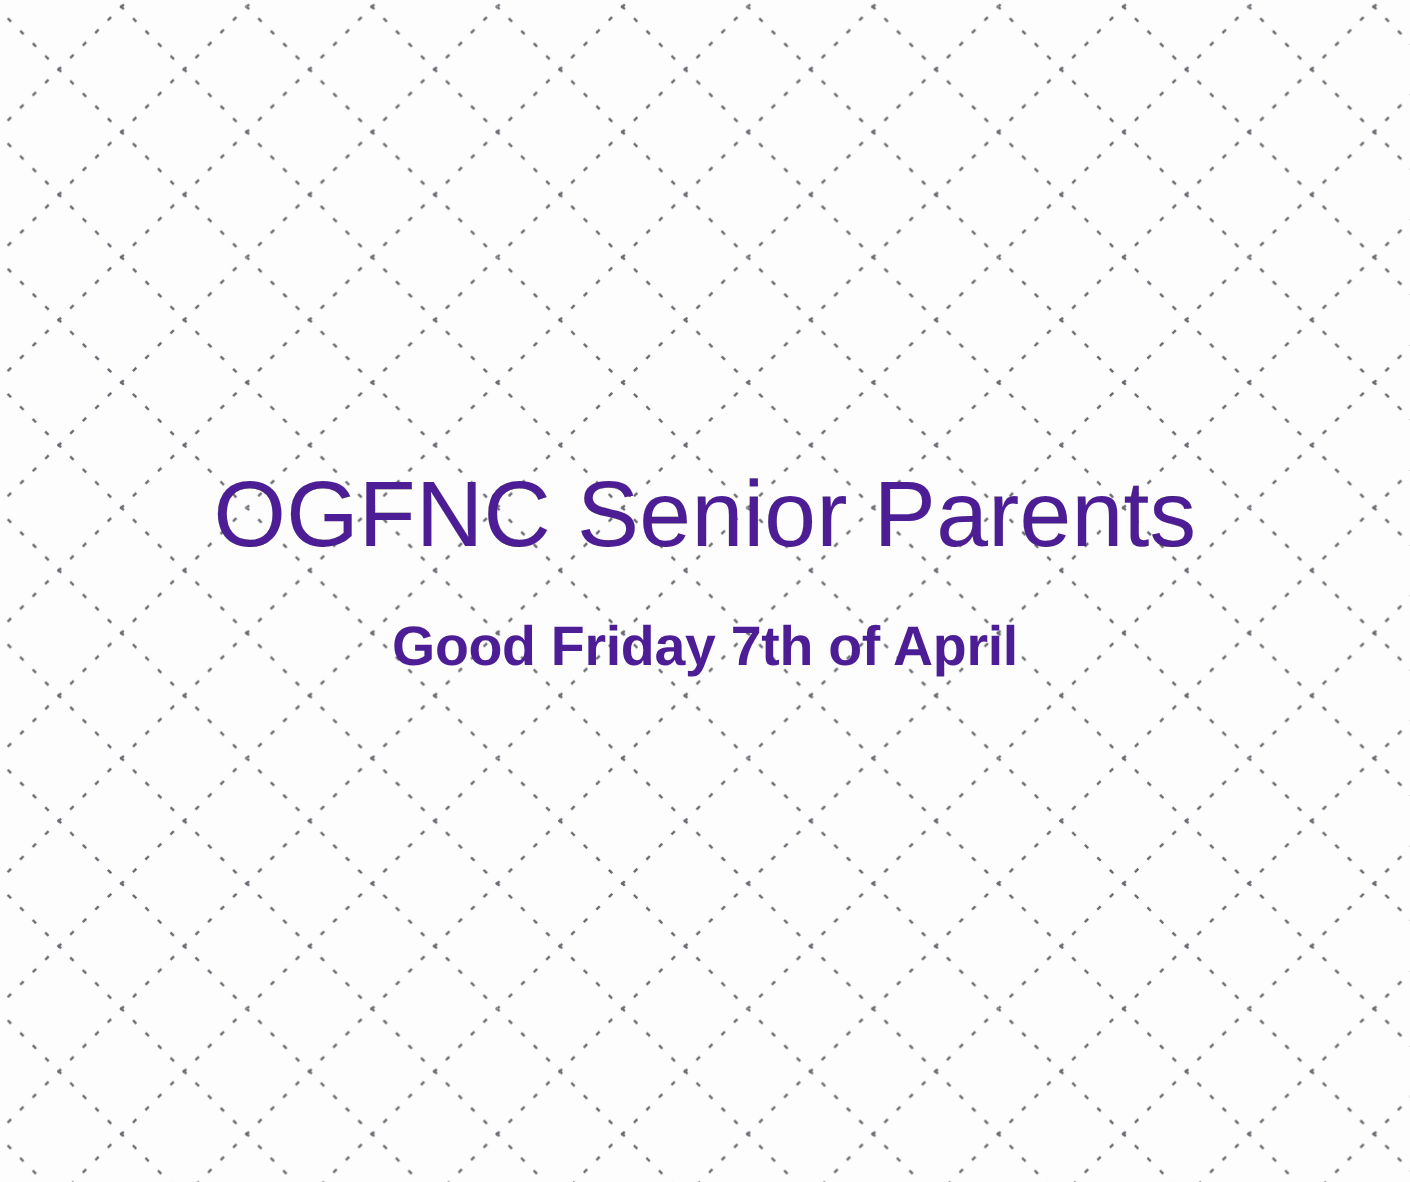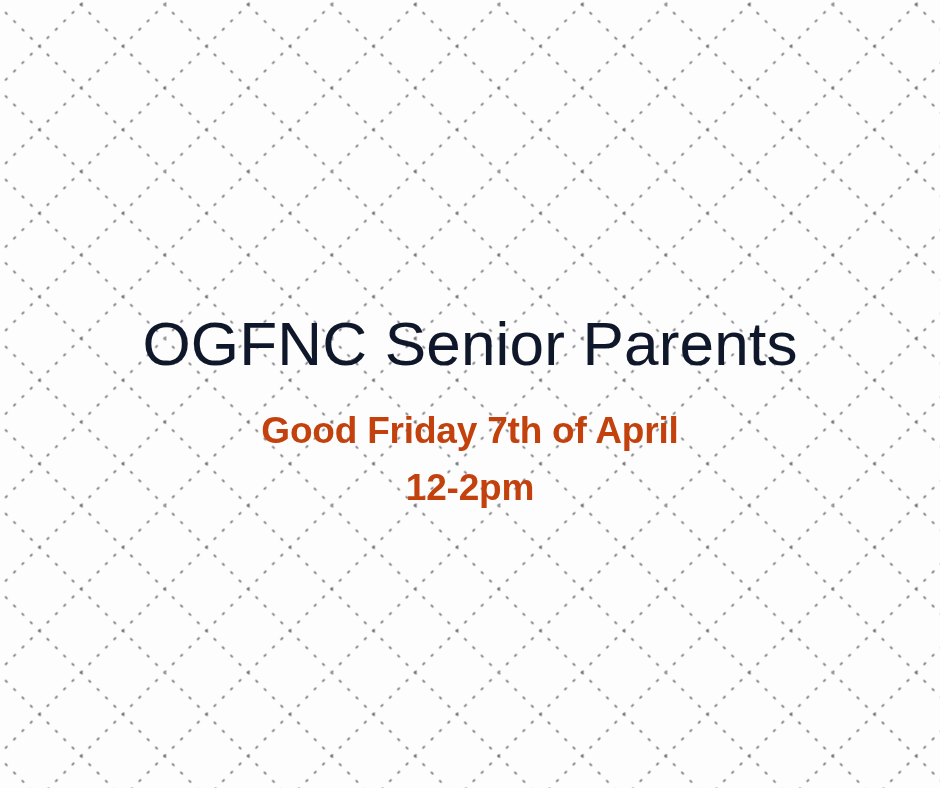--- a/index.html
+++ b/index.html
@@ -42,37 +42,37 @@
     left: 0;
     right: 0;
     top: 300px;
     text-align: center;
     padding: 0 40px;
     box-sizing: border-box;
   }
 
   .headline {
     margin: 0;
-    color: #0f172a;
+    color: #4c1d95;
     font-family: "Liberation Sans", sans-serif;
     font-size: 62px;
     font-weight: 300;
     line-height: 1.42;
     letter-spacing: 0.2px;
     white-space: nowrap;
     
     -webkit-text-stroke: 0.05px #0b0b0b;
   }
   .headline .hl-line {
     display: block;
   }
 
   .subhead {
     margin: 14px 0 0 0;
-    color: #c2410c;
+    color: #4c1d95;
     font-family: "Liberation Sans", sans-serif;
     font-size: 37px;
     font-weight: 700;
     line-height: 1.55;
     letter-spacing: -0.2px;
     white-space: nowrap;
   }
   .subhead .sh-line {
     display: block;
   }
@@ -104,18 +104,17 @@
   </div>
 
   <div class="text-block">
 
     <h1 class="headline">
       <span class="hl-line">OGFNC Senior Parents</span>
     </h1>
 
     <p class="subhead">
       <span class="sh-line">Good Friday 7th of April</span>
-      <span class="sh-line">12-2pm</span>
     </p>
 
   </div>
 
 </div>
 
 </body></html>

